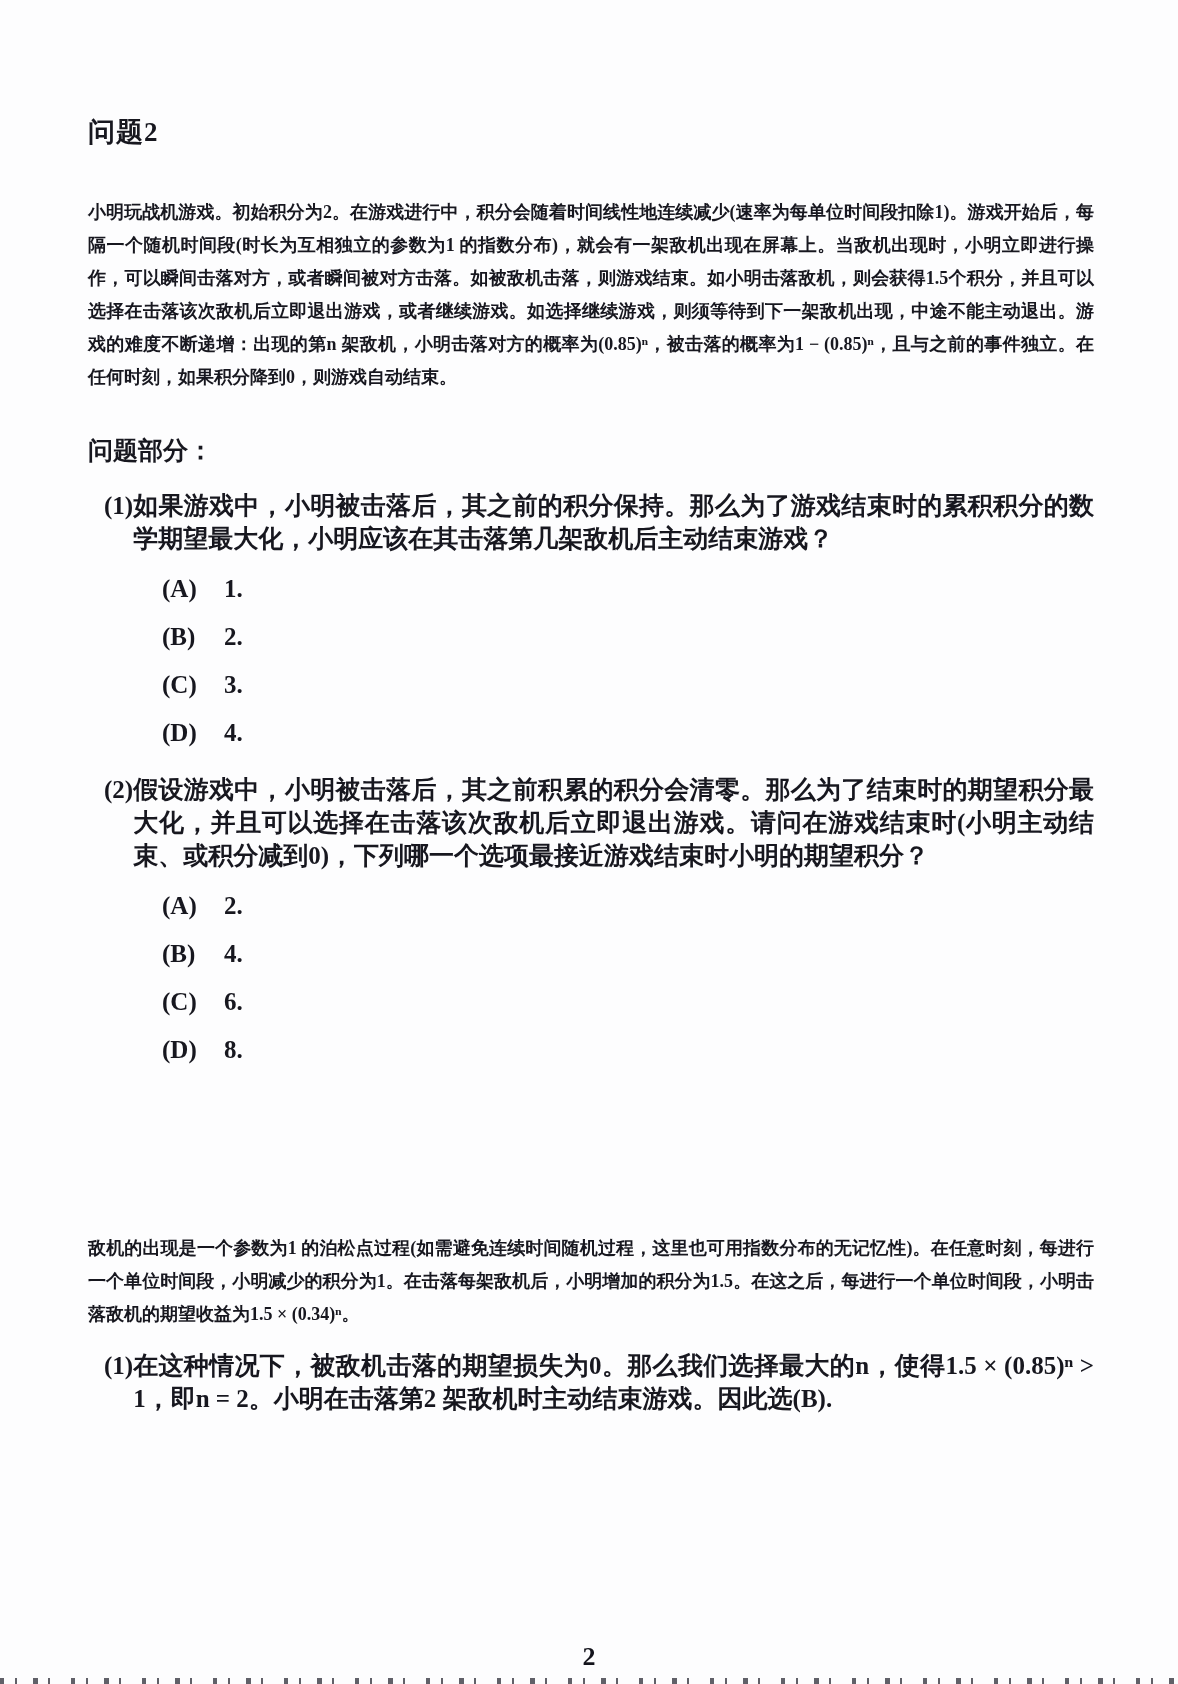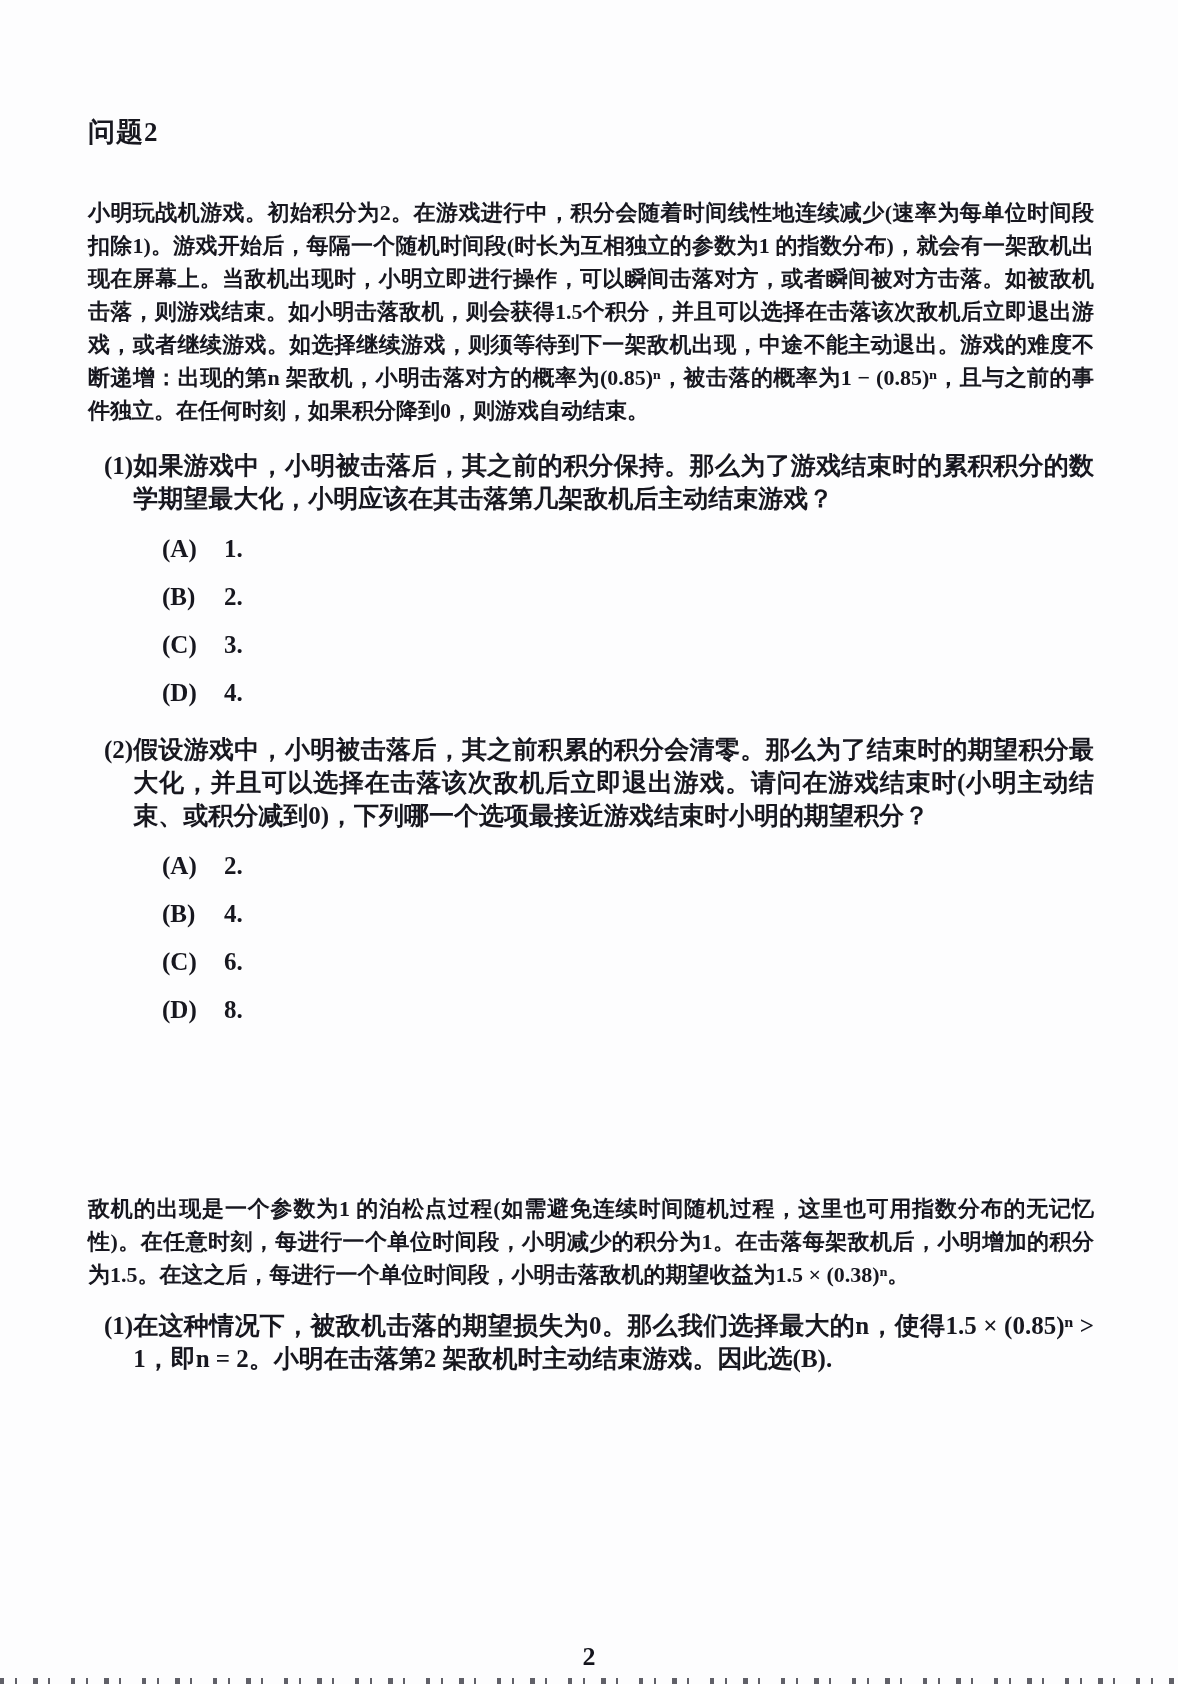--- a/index.html
+++ b/index.html
@@ -16,21 +16,21 @@
     position:absolute;
     left:88px; right:84px; top:114px;
   }
   .sec-title{
     font-size:27px;
     font-weight:800;
     letter-spacing:1px;
     margin:0;
   }
   .para{
-    font-size:22px;
+    font-size:18px;
     line-height:33px;
     font-weight:600;
     text-align:justify;
     margin:0;
   }
   .parts-label{
     font-size:25px;
     font-weight:800;
     margin:40px 0 0 0;
   }
@@ -90,20 +90,21 @@
 </head>
 <body>
 
 <div class="page">
   <div class="content">
 
     <h2 class="sec-title">问题2</h2>
 
     <p class="para" style="margin-top:46px;">小明玩战机游戏。初始积分为2。在游戏进行中，积分会随着时间线性地连续减少(速率为每单位时间段扣除1)。游戏开始后，每隔一个随机时间段(时长为互相独立的参数为1 的指数分布)，就会有一架敌机出现在屏幕上。当敌机出现时，小明立即进行操作，可以瞬间击落对方，或者瞬间被对方击落。如被敌机击落，则游戏结束。如小明击落敌机，则会获得1.5个积分，并且可以选择在击落该次敌机后立即退出游戏，或者继续游戏。如选择继续游戏，则须等待到下一架敌机出现，中途不能主动退出。游戏的难度不断递增：出现的第n 架敌机，小明击落对方的概率为(0.85)ⁿ，被击落的概率为1 − (0.85)ⁿ，且与之前的事件独立。在任何时刻，如果积分降到0，则游戏自动结束。</p>
 
+    <p class="parts-label">问题部分：</p>
 
     <div class="qitem">
       <span class="qnum">(1)</span>
       <div class="qtext">如果游戏中，小明被击落后，其之前的积分保持。那么为了游戏结束时的累积积分的数学期望最大化，小明应该在其击落第几架敌机后主动结束游戏？</div>
     </div>
     <div class="opts">
       <div class="opt">
         <span class="olabel">(A)</span>
         <span class="otext">1.</span>
       </div>
@@ -138,21 +139,21 @@
         <span class="olabel">(C)</span>
         <span class="otext">6.</span>
       </div>
       <div class="opt">
         <span class="olabel">(D)</span>
         <span class="otext">8.</span>
       </div>
     </div>
 
     <div class="answer-sec">
-      <p class="para">敌机的出现是一个参数为1 的泊松点过程(如需避免连续时间随机过程，这里也可用指数分布的无记忆性)。在任意时刻，每进行一个单位时间段，小明减少的积分为1。在击落每架敌机后，小明增加的积分为1.5。在这之后，每进行一个单位时间段，小明击落敌机的期望收益为1.5 × (0.38)ⁿ。</p>
+      <p class="para">敌机的出现是一个参数为1 的泊松点过程(如需避免连续时间随机过程，这里也可用指数分布的无记忆性)。在任意时刻，每进行一个单位时间段，小明减少的积分为1。在击落每架敌机后，小明增加的积分为1.5。在这之后，每进行一个单位时间段，小明击落敌机的期望收益为1.5 × (0.34)ⁿ。</p>
       <div class="qitem aitem">
         <span class="qnum">(1)</span>
         <div class="qtext">在这种情况下，被敌机击落的期望损失为0。那么我们选择最大的n，使得1.5 × (0.85)ⁿ &gt; 1，即n = 2。小明在击落第2 架敌机时主动结束游戏。因此选(B).</div>
       </div>
     </div>
 
   </div>
 
   <div class="page-number">2</div>
   <div class="clip-strip"></div>

